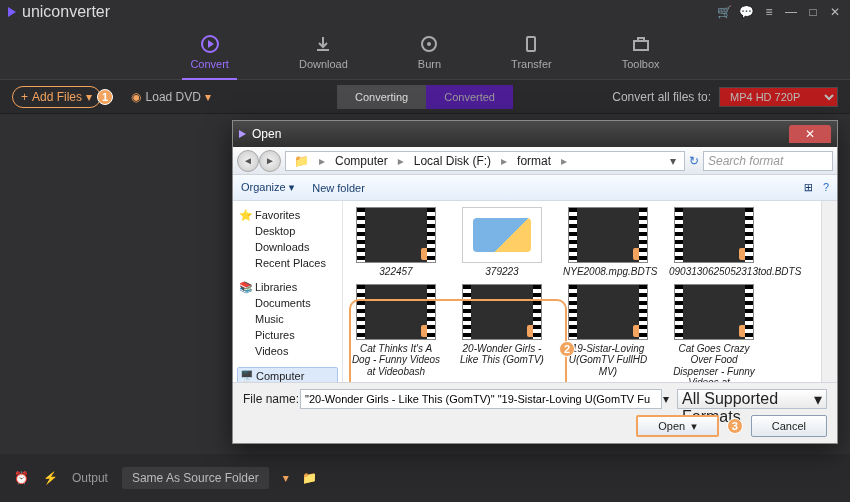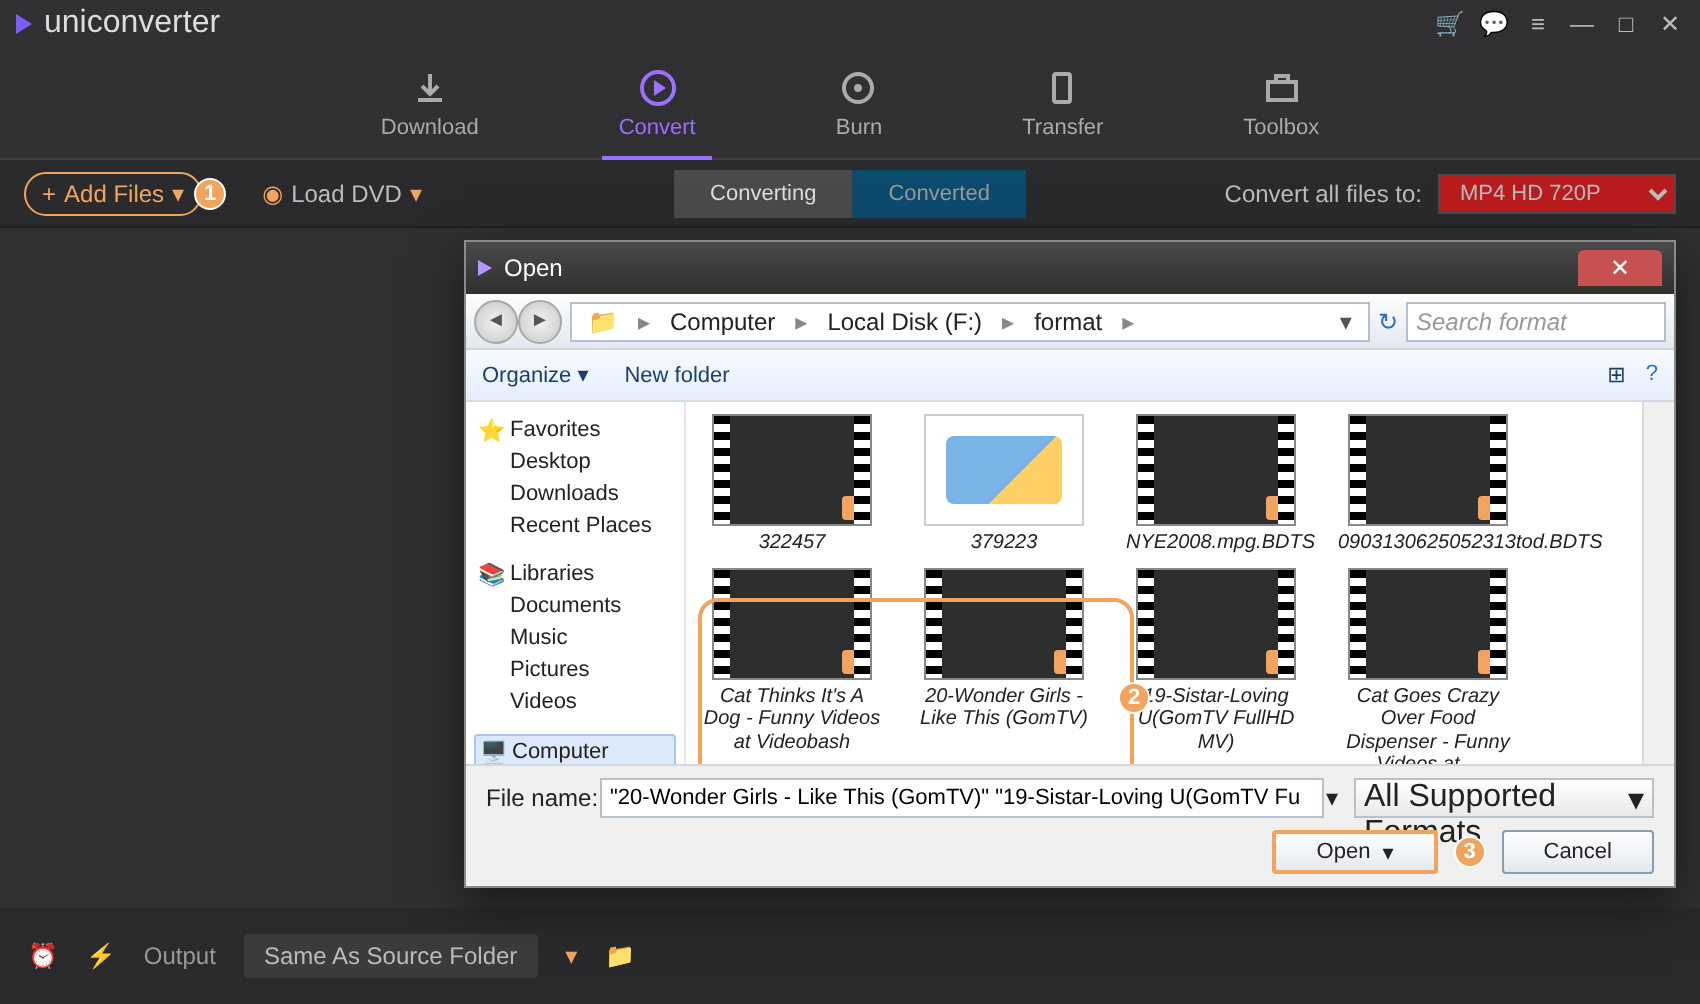--- a/index.html
+++ b/index.html
@@ -11,21 +11,21 @@
   .titlebar .ico { width:14px; height:14px; display:flex; align-items:center; justify-content:center; color:#bbb; font-size:12px; }
   .toptabs { height:56px; display:flex; justify-content:center; gap:70px; border-bottom:1px solid #403f41; }
   .toptab { display:flex; flex-direction:column; align-items:center; justify-content:center; gap:4px; color:#aaa; font-size:11px; position:relative; }
   .toptab.active { color:#9b6fff; }
   .toptab.active::after { content:""; position:absolute; bottom:-1px; left:-8px; right:-8px; height:2px; background:#9b6fff; }
   .toptab .ticon { width:20px; height:20px; }
   .toolbar { height:34px; background:#2a292b; display:flex; align-items:center; padding:0 12px; border-bottom:1px solid #1f1e20; font-size:12px; color:#bbb; position:relative; }
   .addfiles { display:flex; align-items:center; gap:4px; color:#f2a35e; padding:3px 8px; border:1px solid #f2a35e; border-radius:12px; }
   .loaddvd { display:flex; align-items:center; gap:4px; margin-left:18px; color:#bbb; }
   .seg { position:absolute; left:50%; top:50%; transform:translate(-50%,-50%); display:flex; }
-  .seg .btn { padding:6px 18px; font-size:11px; color:#999; background:#0c4a6e; }
+  .seg .btn { padding:6px 18px; font-size:11px; color:#999; background:#4c1d95; }
   .seg .btn.active { background:#4a494b; color:#ddd; }
   .convall { position:absolute; right:12px; display:flex; align-items:center; gap:8px; }
   .convall select { background:#b91c1c; color:#bbb; border:1px solid #4a494b; font-size:11px; padding:2px 20px 2px 6px; }
   .bottombar { position:absolute; left:0; right:0; bottom:0; height:48px; background:#2a292b; display:flex; align-items:center; padding:0 14px; font-size:12px; color:#999; }
   .bottombar .clock, .bottombar .bolt { margin-right:14px; }
   .bottombar .outbox { display:flex; align-items:center; gap:14px; }
   .bottombar .outlabel { background:#3b3a3c; padding:4px 10px; border-radius:2px; color:#bbb; }
   .bottombar .right { margin-left:auto; display:flex; align-items:center; gap:18px; }
   .mergesw { width:28px; height:14px; background:#4a494b; border-radius:7px; position:relative; }
   .mergesw::after { content:""; position:absolute; left:1px; top:1px; width:12px; height:12px; border-radius:50%; background:#888; }
@@ -86,32 +86,32 @@
     <span class="ico">🛒</span>
     <span class="ico">💬</span>
     <span class="ico">≡</span>
     <span class="ico">—</span>
     <span class="ico">□</span>
     <span class="ico">✕</span>
   </div>
 </div>
 
 <div class="toptabs">
-  <div class="toptab">
-    <svg class="ticon" viewBox="0 0 20 20">
-        <path d="M10 3v9m-4-3l4 4 4-4M4 16h12" stroke="#aaa" stroke-width="2" fill="none"></path>
-      </svg>
-    <span>Download</span>
-  </div>
   <div class="toptab active">
     <svg class="ticon" viewBox="0 0 20 20">
         <circle cx="10" cy="10" r="8" fill="none" stroke="#9b6fff" stroke-width="2"></circle>
         <polygon points="8,6 14,10 8,14" fill="#9b6fff"></polygon>
       </svg>
     <span>Convert</span>
+  </div>
+  <div class="toptab">
+    <svg class="ticon" viewBox="0 0 20 20">
+        <path d="M10 3v9m-4-3l4 4 4-4M4 16h12" stroke="#aaa" stroke-width="2" fill="none"></path>
+      </svg>
+    <span>Download</span>
   </div>
   <div class="toptab">
     <svg class="ticon" viewBox="0 0 20 20">
         <circle cx="10" cy="10" r="7" fill="none" stroke="#aaa" stroke-width="2"></circle>
         <circle cx="10" cy="10" r="2" fill="#aaa"></circle>
       </svg>
     <span>Burn</span>
   </div>
   <div class="toptab">
     <svg class="ticon" viewBox="0 0 20 20">

